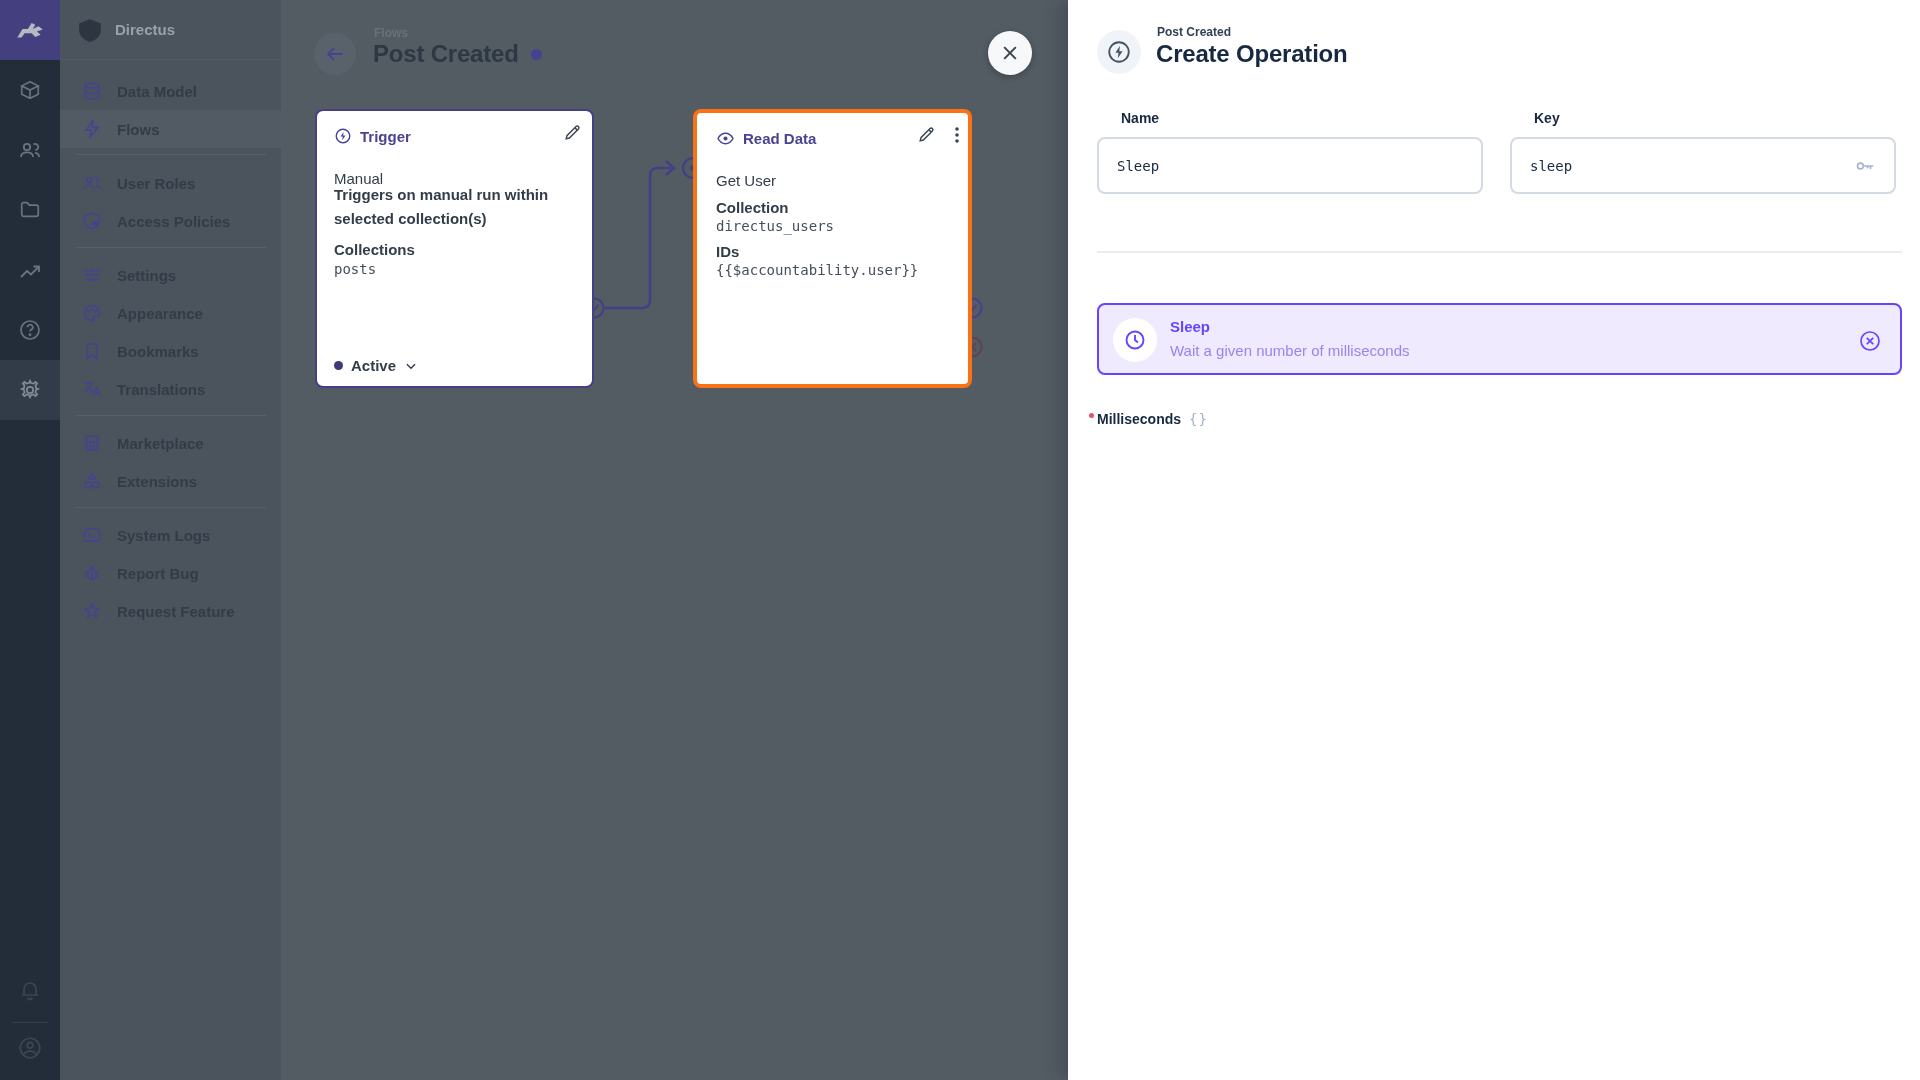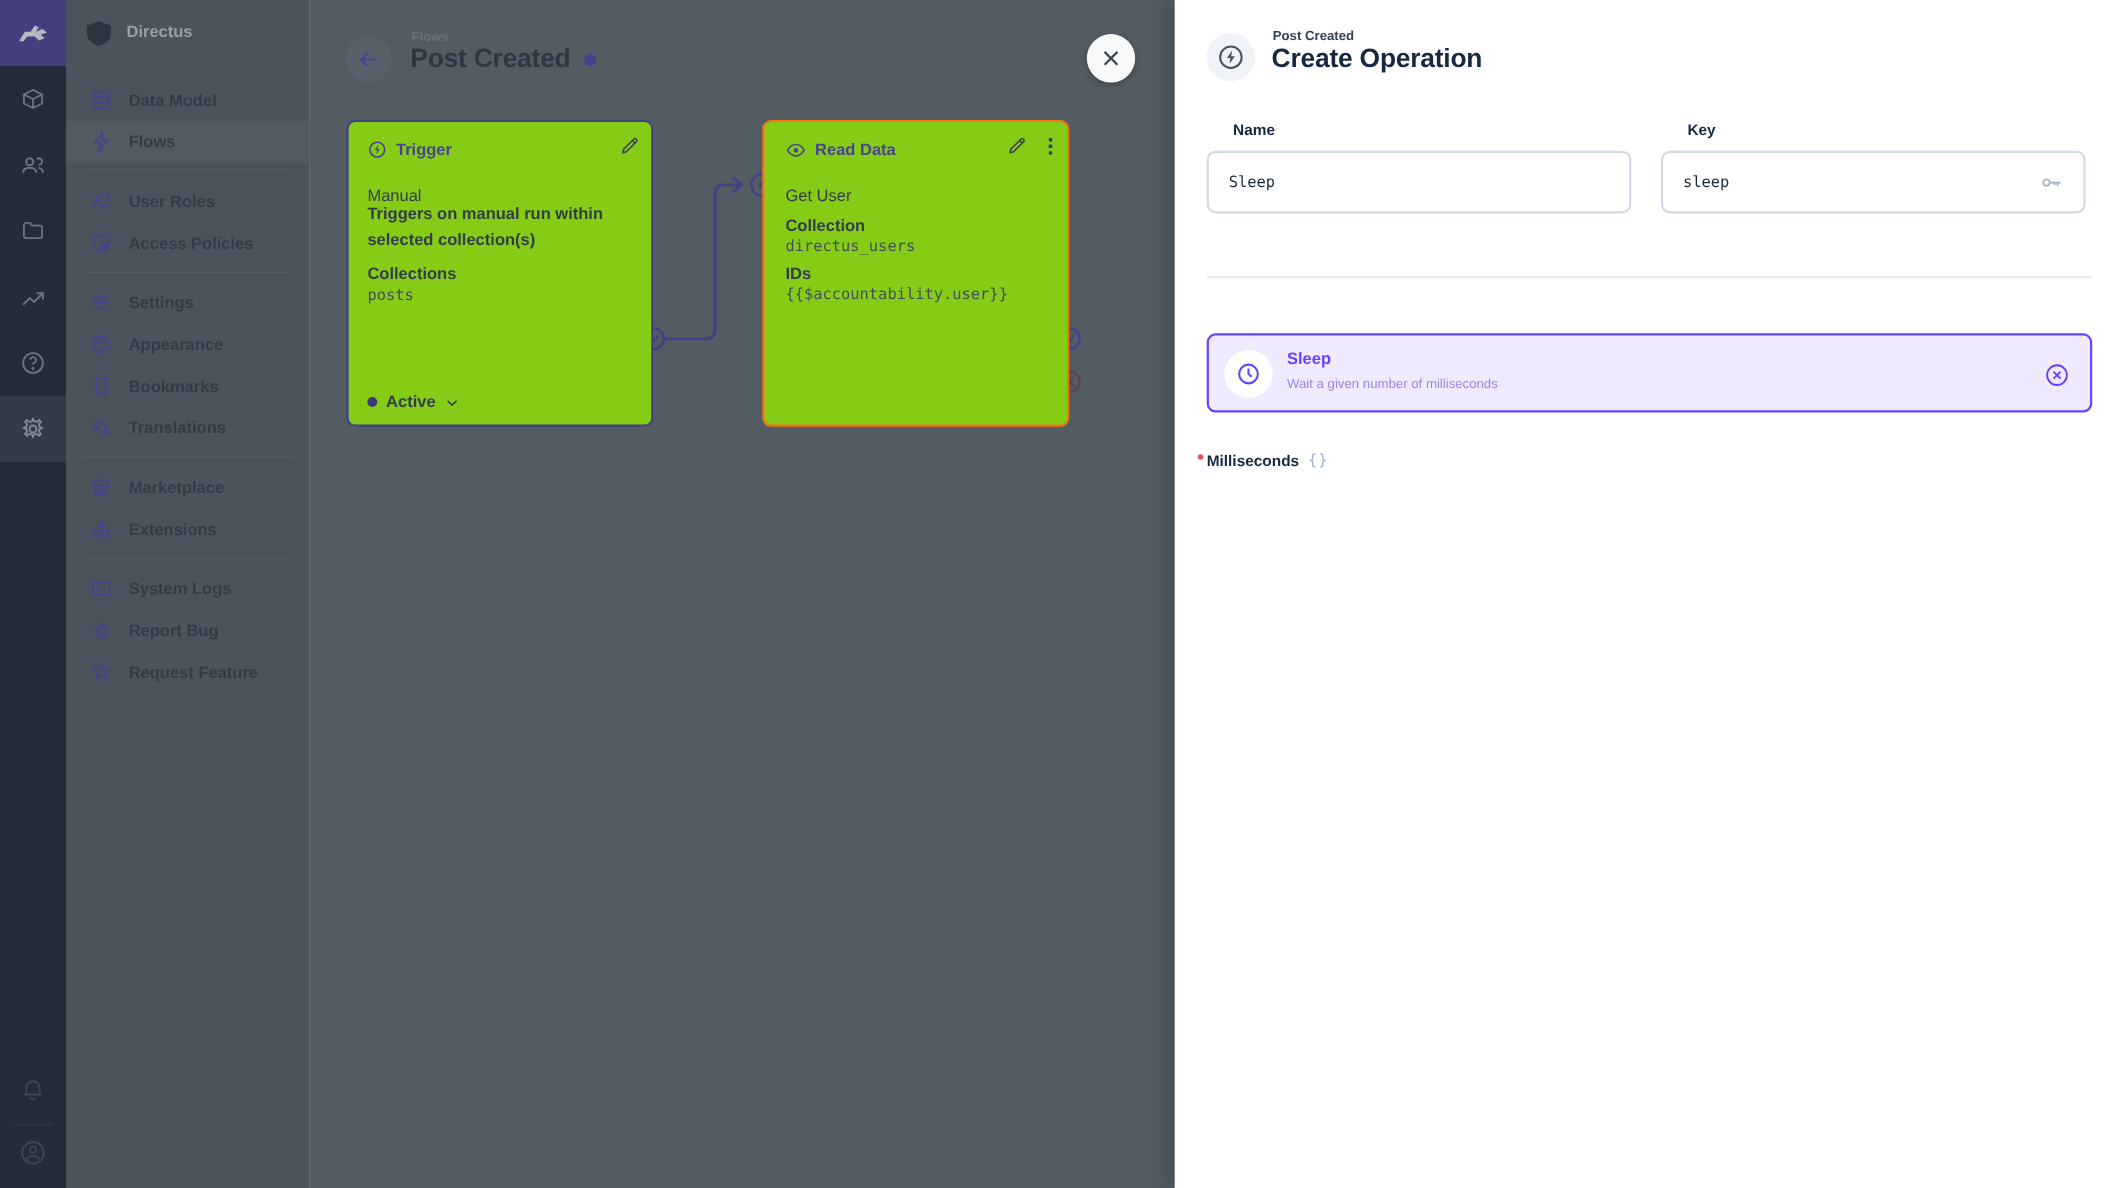--- a/index.html
+++ b/index.html
@@ -26,23 +26,23 @@
   .nav-item .n-label{ position:absolute; left:57px; font-size:15px; font-weight:bold; color:#323c48; }
   .nav-item.active{ background:#525b64; }
   .nav-divider{ position:absolute; left:16px; width:190px; height:1px; background:#57606a; }
 
   .canvas{ position:absolute; left:281px; top:0; width:787px; height:1080px; background:#535b63; }
   .back-btn{ position:absolute; left:33px; top:33px; width:42px; height:42px; border-radius:50%; background:#59626b; color:#474191; display:flex; align-items:center; justify-content:center; cursor:pointer; }
   .crumb{ position:absolute; left:93px; top:26px; font-size:12px; font-weight:bold; color:#68717b; }
   .flow-title{ position:absolute; left:92px; top:40px; font-size:24px; font-weight:bold; color:#2d3844; letter-spacing:-0.2px; }
   .title-dot{ position:absolute; left:250px; top:49px; width:11px; height:11px; border-radius:50%; background:#474191; }
 
-  .panel{ position:absolute; width:279px; height:279px; top:109px; border-radius:8px; background:#84cc16; }
+  .panel{ position:absolute; width:279px; height:279px; top:109px; border-radius:8px; background:#ffffff; }
   .panel.trigger{ left:34px; border:2px solid #453f87; }
-  .panel.operation{ left:412px; border:2px solid #f97316; }
+  .panel.operation{ left:412px; border:4px solid #f97316; }
   .panel-head{ position:absolute; left:17px; top:16px; display:flex; align-items:center; gap:8px; color:#4a4391; font-size:15px; font-weight:bold; }
   .panel-edit{ position:absolute; top:12px; width:20px; height:20px; color:#3b4551; cursor:pointer; }
   .panel-kebab{ position:absolute; top:12px; width:16px; height:20px; color:#3b4551; cursor:pointer; }
   .p-row{ position:absolute; left:17px; color:#323d49; font-size:15px; }
   .p-row.semi{ font-weight:bold; width:220px; line-height:24px; }
   .p-row.monoval{ font-family:"DejaVu Sans Mono", monospace; font-size:14px; color:#454f5c; }
   .op-row{ left:19px; }
   .status-row{ position:absolute; left:17px; bottom:12px; display:flex; align-items:center; gap:8px; cursor:pointer; }
   .status-dot{ width:9px; height:9px; border-radius:50%; background:#3d3878; }
   .status-label{ font-size:15px; font-weight:bold; color:#323d49; }
@@ -60,21 +60,21 @@
 
   .field-label{ position:absolute; font-size:14px; font-weight:bold; color:#172940;padding-left:23px; }
   .text-input{ position:absolute; height:57px; border:2px solid #d3dae4; border-radius:8px; background:#ffffff; font-family:"DejaVu Sans Mono", monospace; font-size:14px; color:#172940; padding:0 44px 0 18px; outline:none; width:386px; }
   .input-icon{ position:absolute; color:#a2b5cc; display:flex; align-items:center; justify-content:center; }
 
   .d-divider{ position:absolute; left:29px; top:251px; width:805px; height:2px; background:#e7edf3; }
 
   .op-banner{ position:absolute; left:29px; top:303px; width:805px; height:72px; border:2px solid #6644ff; border-radius:8px; background:#efeafd; cursor:pointer; }
   .op-banner .ob-circle{ position:absolute; left:14px; top:13px; width:44px; height:44px; border-radius:50%; background:#ffffff; color:#6644ff; display:flex; align-items:center; justify-content:center; }
   .op-banner .ob-name{ position:absolute; left:71px; top:13px; font-size:15px; font-weight:bold; color:#6644ff; }
-  .op-banner .ob-desc{ position:absolute; left:71px; top:37px; font-size:12px; color:#9b83f0; }
+  .op-banner .ob-desc{ position:absolute; left:71px; top:37px; font-size:15px; color:#9b83f0; }
   .op-banner .ob-remove{ position:absolute; right:18px; top:24px; width:24px; height:24px; color:#6644ff; cursor:pointer; }
 
   .ms-label-row{ position:absolute; left:21px; top:411px; display:flex; align-items:center; }
   .req-dot{ width:5px; height:5px; border-radius:50%; background:#e35169; margin-right:3px; margin-top:-8px; }
   .ms-label{ font-size:14px; font-weight:bold; color:#172940; }
   .braces-icon{ margin-left:8px; font-family:"DejaVu Sans Mono", monospace; font-size:14px; color:#a2b5cc; letter-spacing:1px; }
   .ms-input{ left:29px; top:438px; width:805px; }
 
   svg{ display:block; }
 </style>

